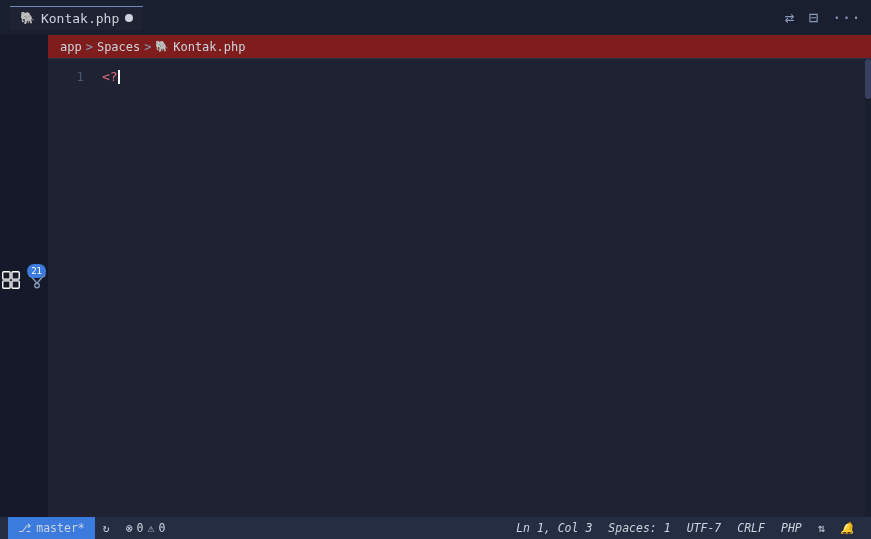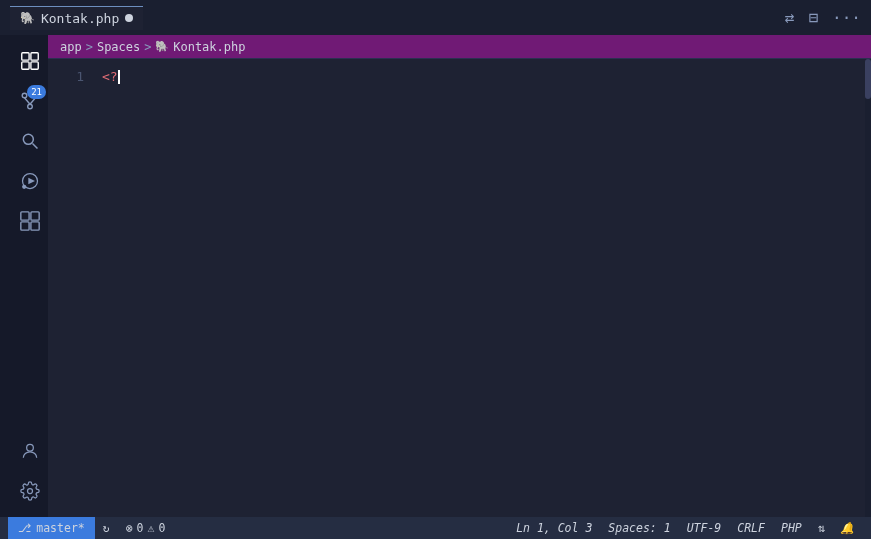--- a/index.html
+++ b/index.html
@@ -67,22 +67,22 @@
       display: flex;
       flex: 1;
       overflow: hidden;
     }
 
     
     .activity-bar {
       width: 48px;
       background: #151929;
       display: flex;
-      flex-direction: column;
-      align-items: flex-end;
+      flex-direction: row;
+      align-items: center;
       padding-top: 8px;
       flex-shrink: 0;
       gap: 4px;
     }
     .activity-item {
       width: 36px;
       height: 36px;
       display: flex;
       align-items: center;
       justify-content: center;
@@ -123,21 +123,21 @@
     .editor-area {
       flex: 1;
       display: flex;
       flex-direction: column;
       overflow: hidden;
     }
 
     
     .breadcrumb {
       height: 24px;
-      background: #701a75;
+      background: #7f1d1d;
       display: flex;
       align-items: center;
       padding: 0 12px;
       font-size: 12px;
       color: #8899bb;
       gap: 4px;
       flex-shrink: 0;
       border-bottom: 1px solid #2a3050;
     }
     .breadcrumb span.crumb {
@@ -377,21 +377,21 @@
     </div>
   </div>
   <div class="status-right">
     <div class="status-item">
       <span>Ln 1, Col 3</span>
     </div>
     <div class="status-item">
       <span>Spaces: 1</span>
     </div>
     <div class="status-item">
-      <span>UTF-9</span>
+      <span>UTF-7</span>
     </div>
     <div class="status-item">
       <span>CRLF</span>
     </div>
     <div class="status-item">
       <span>PHP</span>
     </div>
     <div class="status-item">
       <span>⇅</span>
     </div>

